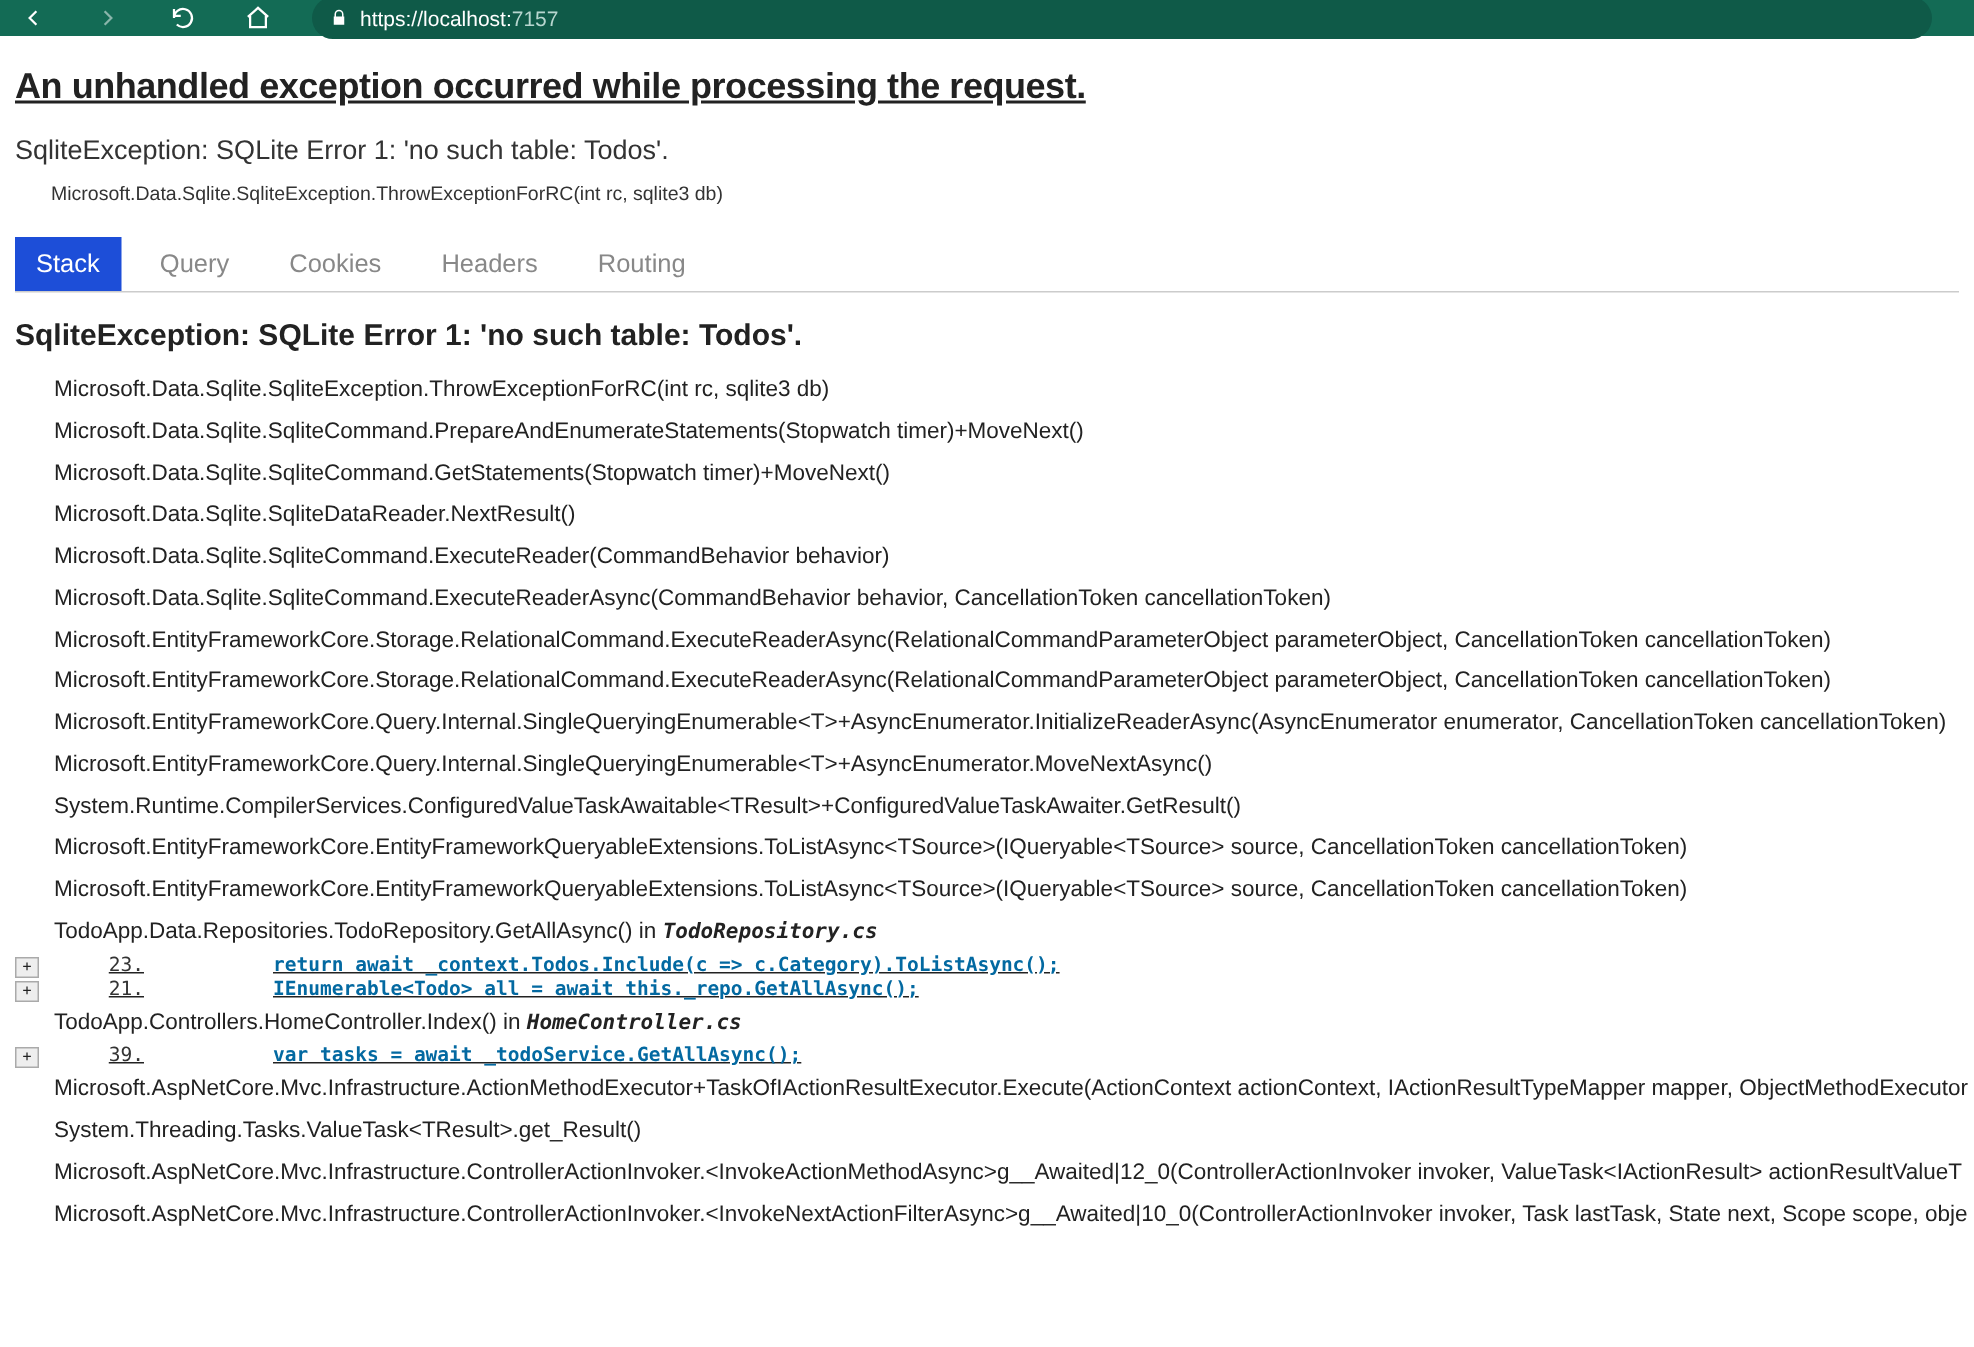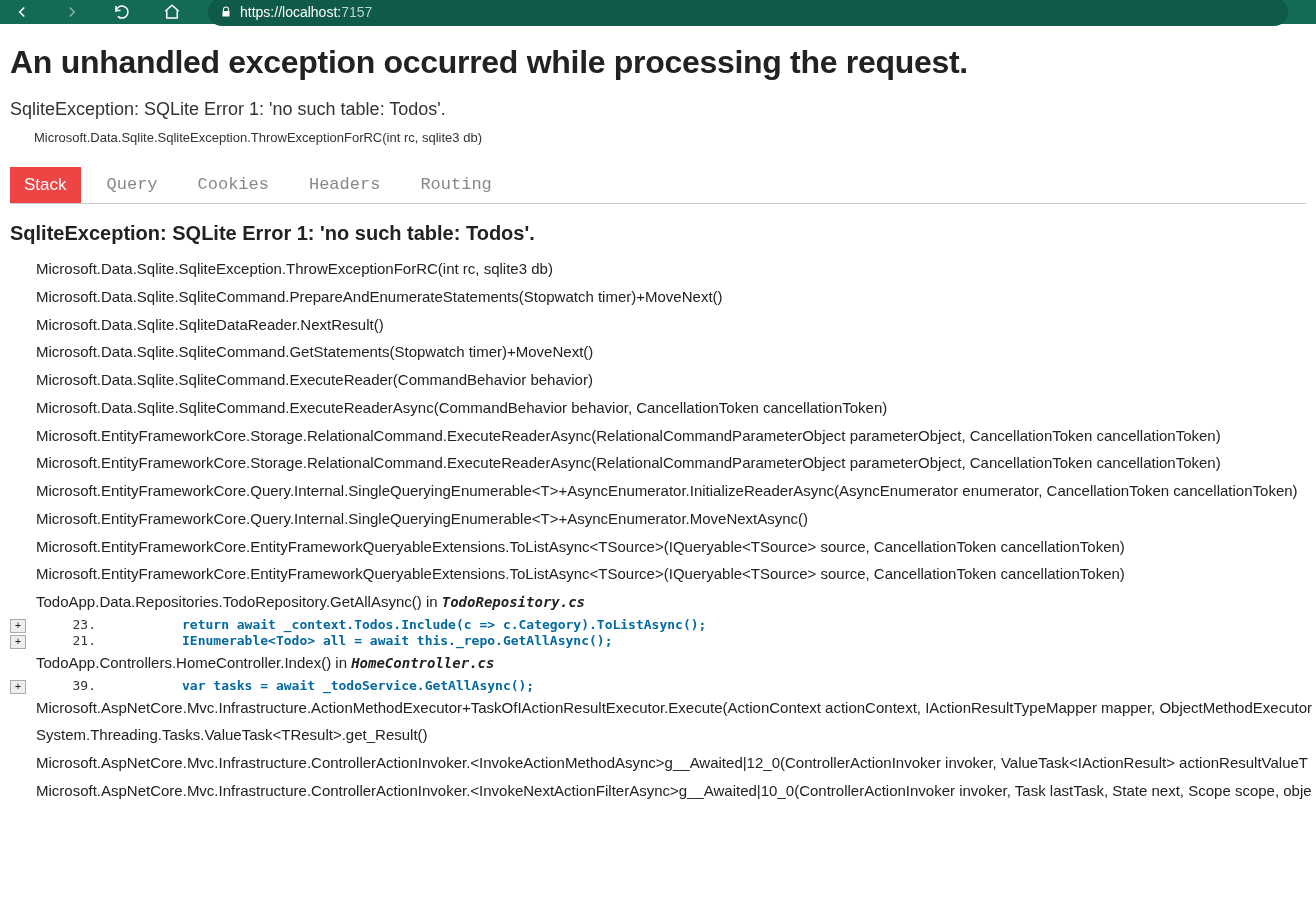--- a/index.html
+++ b/index.html
@@ -4,34 +4,34 @@
   <style>
     * { margin: 0; padding: 0; box-sizing: border-box; }
     body { font-family: "Segoe UI", -apple-system, BlinkMacSystemFont, sans-serif; background: #fff; color: #222; width: 1316px; }
     .toolbar { background: #136b55; height: 24px; display: flex; align-items: center; padding: 0 8px; gap: 22px; }
     .tb-icon { width: 28px; height: 28px; display: flex; align-items: center; justify-content: center; color: #fff; cursor: pointer; border-radius: 14px; }
     .addr-bar { flex: 0 0 auto; background: #0f5a48; border-radius: 16px; height: 28px; display: flex; align-items: center; padding: 0 12px; color: #fff; font-size: 14px; min-width: 1080px; }
     .lock { margin-right: 8px; display:flex; align-items:center; }
     .url-host { color: #fff; }
     .url-port { color: #b8d6cf; }
     .content { padding: 10px; }
-    h1 { font-size: 32px; font-weight: 700; color: #222; margin: 10px 0 18px 0; letter-spacing: -0.3px; }
+    h1 { font-size: 24px; font-weight: 700; color: #222; margin: 10px 0 18px 0; letter-spacing: -0.3px; text-decoration: underline; }
     .exception-summary { font-size: 18px; color: #333; font-weight: 400; margin-bottom: 6px; }
     .summary-source { font-size: 13px; color: #333; margin-left: 24px; margin-bottom: 22px; padding-top: 4px; }
     .tabs { display: flex; border-bottom: 1px solid #ccc; gap: 0; }
     .tab { padding: 8px 14px; font-size: 17px; color: #888; cursor: pointer; }
-    .tab.active { background: #ef4444; color: #fff; }
-    .tab + .tab { margin-left: 12px; font-family: Liberation Mono, monospace; }
+    .tab.active { background: #1d4ed8; color: #fff; }
+    .tab + .tab { margin-left: 12px; }
     h2 { font-size: 20px; font-weight: 700; margin: 18px 0 10px 0; }
     .frames { padding-left: 26px; }
     .frame { font-size: 15px; color: #222; padding: 3px 0; line-height: 1.45; white-space: nowrap; }
     .frame .srcfile { font-family: Consolas, monospace; font-weight: 700; font-size: 14px; font-style: italic; }
     .codeblock { position: relative; }
     .expand-btn { position: absolute; left: -26px; top: 2px; width: 16px; height: 14px; border: 1px solid #aaa; background: #eee; font-size: 10px; line-height: 12px; text-align: center; cursor: pointer; font-family: monospace; }
-    .codeline { display: flex; align-items: flex-start; font-family: Consolas, monospace; font-size: 13px; margin:1px 0; }
+    .codeline { display: flex; align-items: flex-start; font-family: Consolas, monospace; font-size: 13px; margin:1px 0;text-decoration:underline; }
     .gutter { width: 8px; background: #e33; margin-left: 18px; margin-right: 0; }
     .lineno { width: 40px; text-align: right; padding-right: 6px; color: #333; font-weight: 400; }
     .code { color: #0369a1; padding-left: 80px; font-weight: 700; }
   </style>
 </head>
 <body>
 
 <div class="toolbar">
   <div class="tb-icon">
     <svg width="18" height="18" viewBox="0 0 24 24" fill="none" stroke="#fff" stroke-width="2">
@@ -75,28 +75,29 @@
       <div class="tab">Cookies</div>
       <div class="tab">Headers</div>
       <div class="tab">Routing</div>
     </div>
 
   <h2>SqliteException: SQLite Error 1: 'no such table: Todos'.</h2>
 
   <div class="frames" id="frames">
       <div class="frame">Microsoft.Data.Sqlite.SqliteException.ThrowExceptionForRC(int rc, sqlite3 db)</div>
       <div class="frame">Microsoft.Data.Sqlite.SqliteCommand.PrepareAndEnumerateStatements(Stopwatch timer)+MoveNext()</div>
+      <div class="frame">Microsoft.Data.Sqlite.SqliteCommand.GetStatements(Stopwatch timer)+MoveNext()</div>
       <div class="frame">Microsoft.Data.Sqlite.SqliteDataReader.NextResult()</div>
-      <div class="frame">Microsoft.Data.Sqlite.SqliteCommand.GetStatements(Stopwatch timer)+MoveNext()</div>
       <div class="frame">Microsoft.Data.Sqlite.SqliteCommand.ExecuteReader(CommandBehavior behavior)</div>
       <div class="frame">Microsoft.Data.Sqlite.SqliteCommand.ExecuteReaderAsync(CommandBehavior behavior, CancellationToken cancellationToken)</div>
       <div class="frame">Microsoft.EntityFrameworkCore.Storage.RelationalCommand.ExecuteReaderAsync(RelationalCommandParameterObject parameterObject, CancellationToken cancellationToken)</div>
       <div class="frame">Microsoft.EntityFrameworkCore.Storage.RelationalCommand.ExecuteReaderAsync(RelationalCommandParameterObject parameterObject, CancellationToken cancellationToken)</div>
       <div class="frame">Microsoft.EntityFrameworkCore.Query.Internal.SingleQueryingEnumerable&lt;T&gt;+AsyncEnumerator.InitializeReaderAsync(AsyncEnumerator enumerator, CancellationToken cancellationToken)</div>
       <div class="frame">Microsoft.EntityFrameworkCore.Query.Internal.SingleQueryingEnumerable&lt;T&gt;+AsyncEnumerator.MoveNextAsync()</div>
+      <div class="frame">System.Runtime.CompilerServices.ConfiguredValueTaskAwaitable&lt;TResult&gt;+ConfiguredValueTaskAwaiter.GetResult()</div>
       <div class="frame">Microsoft.EntityFrameworkCore.EntityFrameworkQueryableExtensions.ToListAsync&lt;TSource&gt;(IQueryable&lt;TSource&gt; source, CancellationToken cancellationToken)</div>
       <div class="frame">Microsoft.EntityFrameworkCore.EntityFrameworkQueryableExtensions.ToListAsync&lt;TSource&gt;(IQueryable&lt;TSource&gt; source, CancellationToken cancellationToken)</div>
       <div class="frame"><span>TodoApp.Data.Repositories.TodoRepository.GetAllAsync() in </span><span class="srcfile">TodoRepository.cs</span></div>
       <div class="codeblock">
         <div class="expand-btn">+</div>
         <div class="codeline">
           <div class="gutter"></div>
           <div class="lineno">23.</div>
           <div class="code">return await _context.Todos.Include(c =&gt; c.Category).ToListAsync();</div>
         </div>

